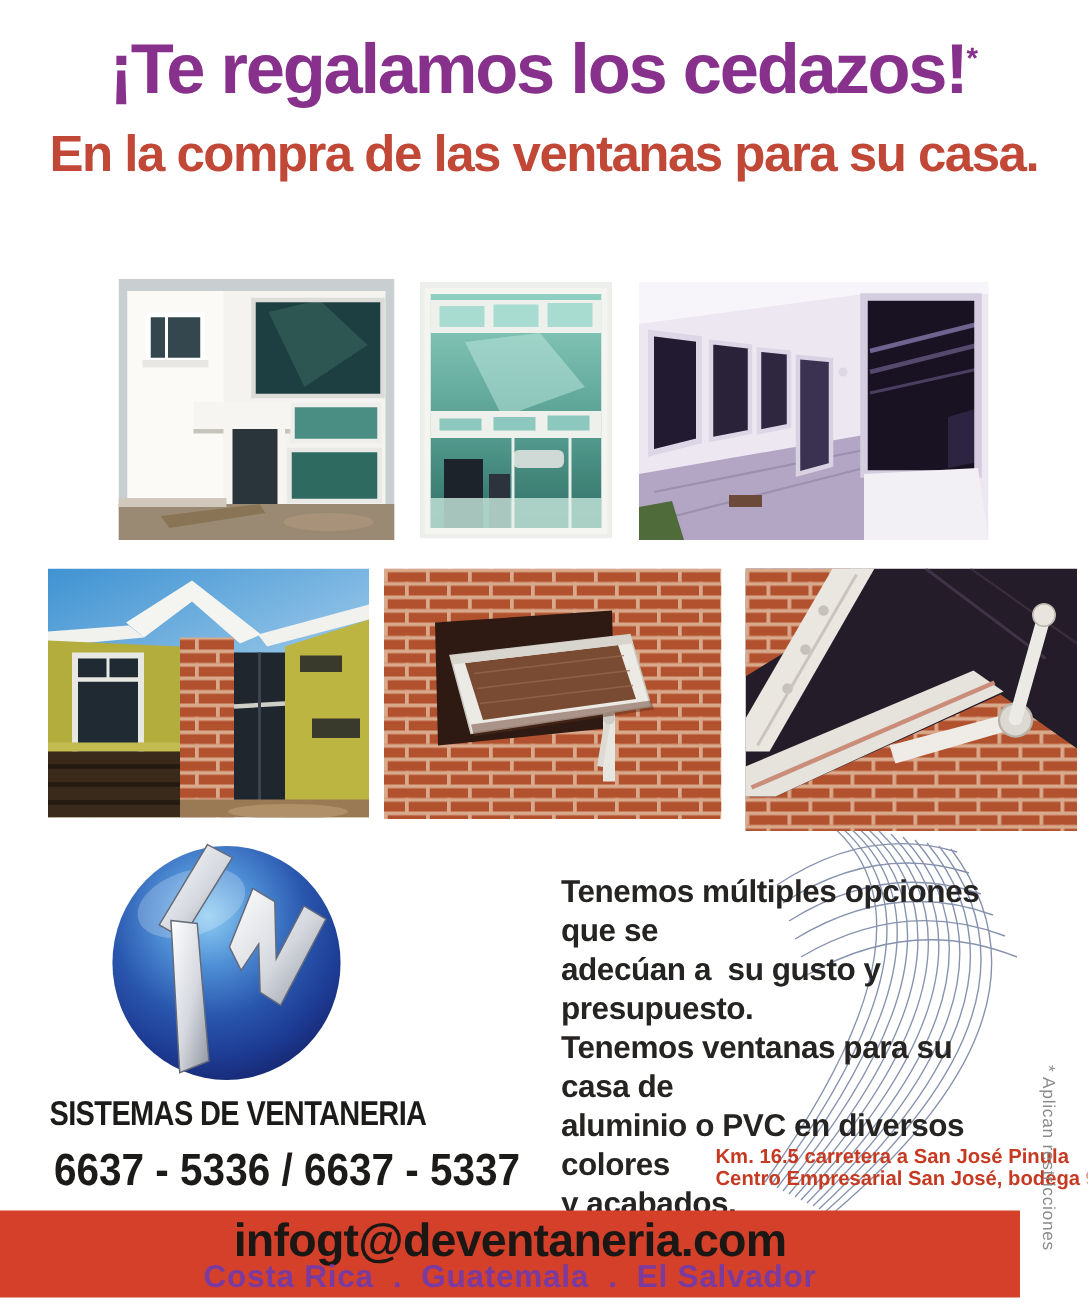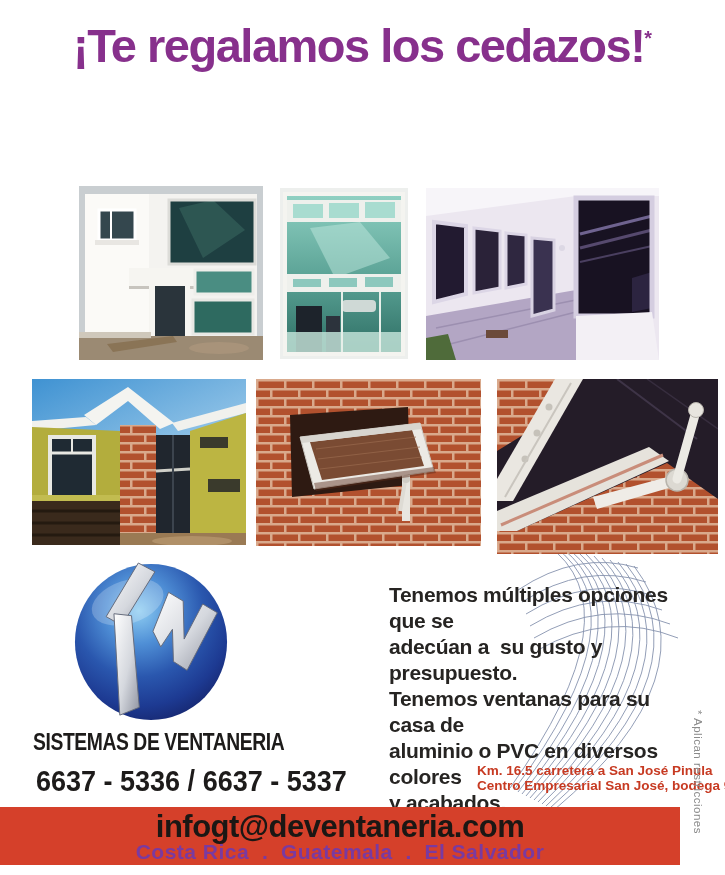--- a/index.html
+++ b/index.html
@@ -36,21 +36,21 @@
     font-size:23px;font-weight:700;letter-spacing:-0.5px;color:#1d1b1a;
     transform:scaleX(0.84);transform-origin:left center;
   }
   .phones{
     position:absolute;left:36px;top:764px;z-index:2;white-space:nowrap;
     font-size:30px;font-weight:700;color:#1d1b1a;
     transform:scaleX(0.9);transform-origin:left center;
   }
   
   .promo{
-    position:absolute;left:389px;top:582px;width:310px;margin:0;z-index:3;
+    position:absolute;left:374px;top:582px;width:310px;margin:0;z-index:3;
     font-size:21px;line-height:26px;font-weight:700;letter-spacing:-0.3px;color:#262422;
     white-space:pre-wrap;
   }
   
   .address{
     position:absolute;left:477px;top:763px;z-index:3;
     font-size:13.5px;line-height:15px;font-weight:700;color:#c73a22;
   }
   
   .restrictions{
@@ -68,20 +68,21 @@
   .countries{
     font-size:21px;font-weight:700;letter-spacing:0.5px;color:#7a3aa0;line-height:18px;white-space:pre;
   }
 </style>
 </head>
 <body>
 
 <div class="canvas">
 
   <h1 class="headline"><span>¡Te regalamos los cedazos!</span><sup>*</sup></h1>
+  <h2 class="subheadline">En la compra de las ventanas para su casa.</h2>
 
   <figure class="photo p1">
     <svg width="184" height="174" viewBox="0 0 184 174">
       <rect width="184" height="174" fill="#c9ced1"></rect>
       <rect x="6" y="8" width="172" height="148" fill="#f4f3f0"></rect>
       <rect x="6" y="8" width="64" height="148" fill="#fbfaf7"></rect>
       <rect x="20" y="24" width="36" height="30" fill="#34474e"></rect>
       <rect x="20" y="24" width="36" height="30" fill="none" stroke="#ffffff" stroke-width="3"></rect>
       <line x1="32" y1="24" x2="32" y2="54" stroke="#ffffff" stroke-width="2"></line>
       <rect x="16" y="54" width="44" height="5" fill="#e8e6e2"></rect>

